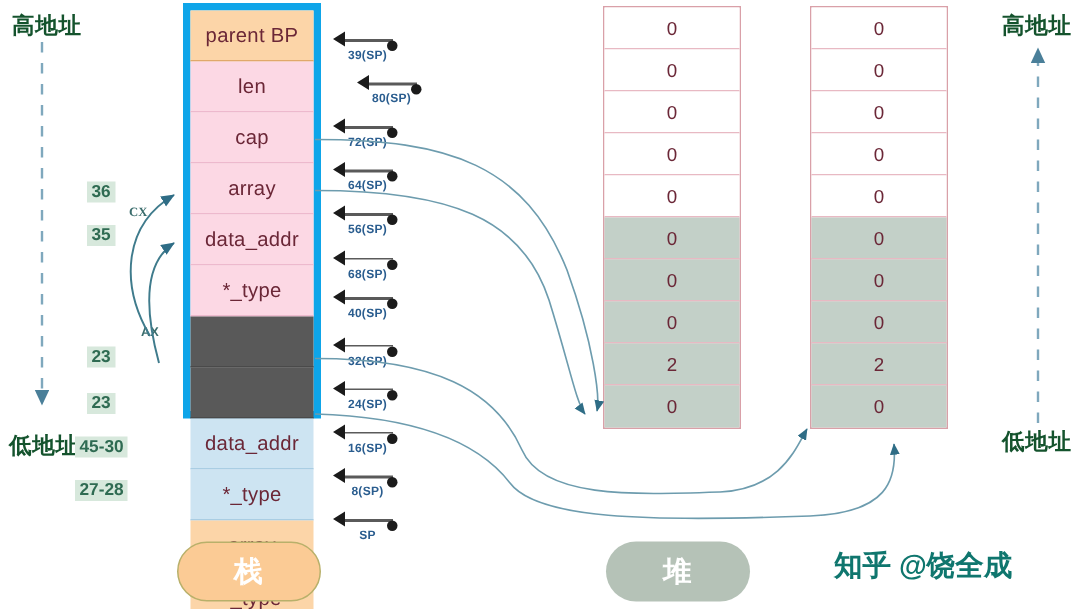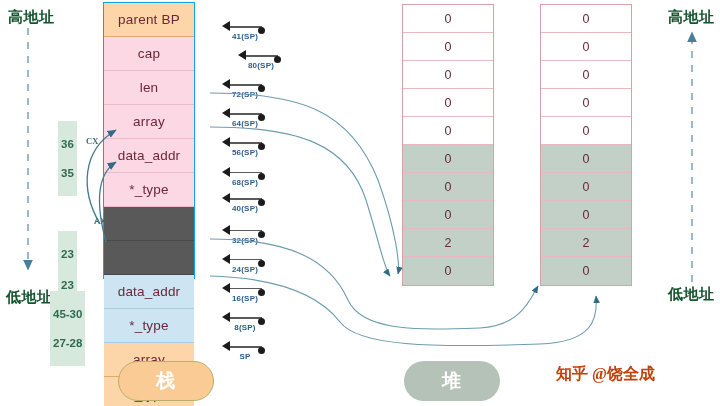--- a/index.html
+++ b/index.html
@@ -20,22 +20,22 @@
     color:#14532d;
     font-size:15px;
     font-weight:700;
     letter-spacing:.5px;
     white-space:nowrap;
     font-family:"DejaVu Sans","Liberation Sans",sans-serif;
   }
 
   
   #stack-table{
-    left:103px;top:2px;width:92px;height:277px;
-    border:1px solid #0ea5e9;
+    left:122px;top:2px;width:92px;height:277px;
+    border:5px solid #0ea5e9;
   }
   .stack-row{
     position:relative;
     box-sizing:border-box;
     height:34px;
     width:100%;
     display:flex;align-items:center;justify-content:center;
     font-size:13.5px;
     color:#6b2737;
     letter-spacing:.2px;
@@ -66,21 +66,21 @@
     font-size:8px;color:#2a5d8f;font-weight:600;letter-spacing:.2px;
     font-family:"Liberation Sans",sans-serif;
   }
 
   
   .ln-chip{
     background:#d7e8dc;
     color:#2f6b52;
     font-size:11.5px;
     font-weight:700;
-    padding:17px 3px;
+    padding:1px 3px;
     white-space:nowrap;
     font-family:"Liberation Sans",sans-serif;
   }
 
   
   .heap-table{width:92px;border:1px solid #d9a0a8;}
   .heap-row{
     box-sizing:border-box;height:28px;width:100%;
     display:flex;align-items:center;justify-content:center;
     font-size:12.5px;color:#6b2737;
@@ -99,22 +99,22 @@
     letter-spacing:1px;
   }
   #stack-pill{left:118px;top:361px;width:96px;height:40px;
     background:#fbcb95;border:1px solid #b8b06a;}
   #heap-pill{left:404px;top:361px;width:96px;height:40px;
     background:#b5c2b7;border:none;}
 
   
   #watermark{
     left:556px;top:364px;
-    font-size:16px;color:#c2410c;font-weight:700;white-space:nowrap;
-    font-family:Liberation Serif, serif;
+    font-size:19px;color:#0f766e;font-weight:700;white-space:nowrap;
+    font-family:Liberation Sans, sans-serif;
   }
 
   
   .reg-label{
     font-size:8.5px;color:#3b6d6d;font-weight:700;
     font-family:"Liberation Sans",sans-serif;
   }
 
   svg.overlay{position:absolute;left:0;top:0;width:720px;height:406px;
     pointer-events:none;overflow:visible;}
@@ -125,40 +125,40 @@
 <div id="root">
 
   <div class="abs addr-label" style="left:8px;top:8px;">高地址</div>
   <div class="abs addr-label" style="left:6px;top:288px;">低地址</div>
 
   <div class="abs addr-label" style="left:668px;top:8px;">高地址</div>
   <div class="abs addr-label" style="left:668px;top:285px;">低地址</div>
 
   <div class="abs" id="stack-table">
       <div class="stack-row r-orange">parent BP</div>
+      <div class="stack-row r-pink">len</div>
       <div class="stack-row r-pink">cap</div>
-      <div class="stack-row r-pink">len</div>
       <div class="stack-row r-pink">array</div>
       <div class="stack-row r-pink">data_addr</div>
       <div class="stack-row r-pink">*_type</div>
       <div class="stack-row r-gray"></div>
       <div class="stack-row r-gray"></div>
       <div class="stack-row r-blue">data_addr</div>
       <div class="stack-row r-blue">*_type</div>
       <div class="stack-row r-orange2">array</div>
       <div class="stack-row r-orange2" style="border-bottom: none;">*_type</div>
     </div>
 
   <div class="abs" id="sp-marks">
       <div class="abs sp-mark" style="left: 222px; top: 21px;">
         <div class="sp-line">
           <div class="sp-dot"></div>
         </div>
         <div class="sp-arrow"></div>
-        <div class="sp-text">41(SP)</div>
+        <div class="sp-text">39(SP)</div>
       </div>
       <div class="abs sp-mark" style="left: 238px; top: 50.1px;">
         <div class="sp-line">
           <div class="sp-dot"></div>
         </div>
         <div class="sp-arrow"></div>
         <div class="sp-text">80(SP)</div>
       </div>
       <div class="abs sp-mark" style="left: 222px; top: 79.2px;">
         <div class="sp-line">

